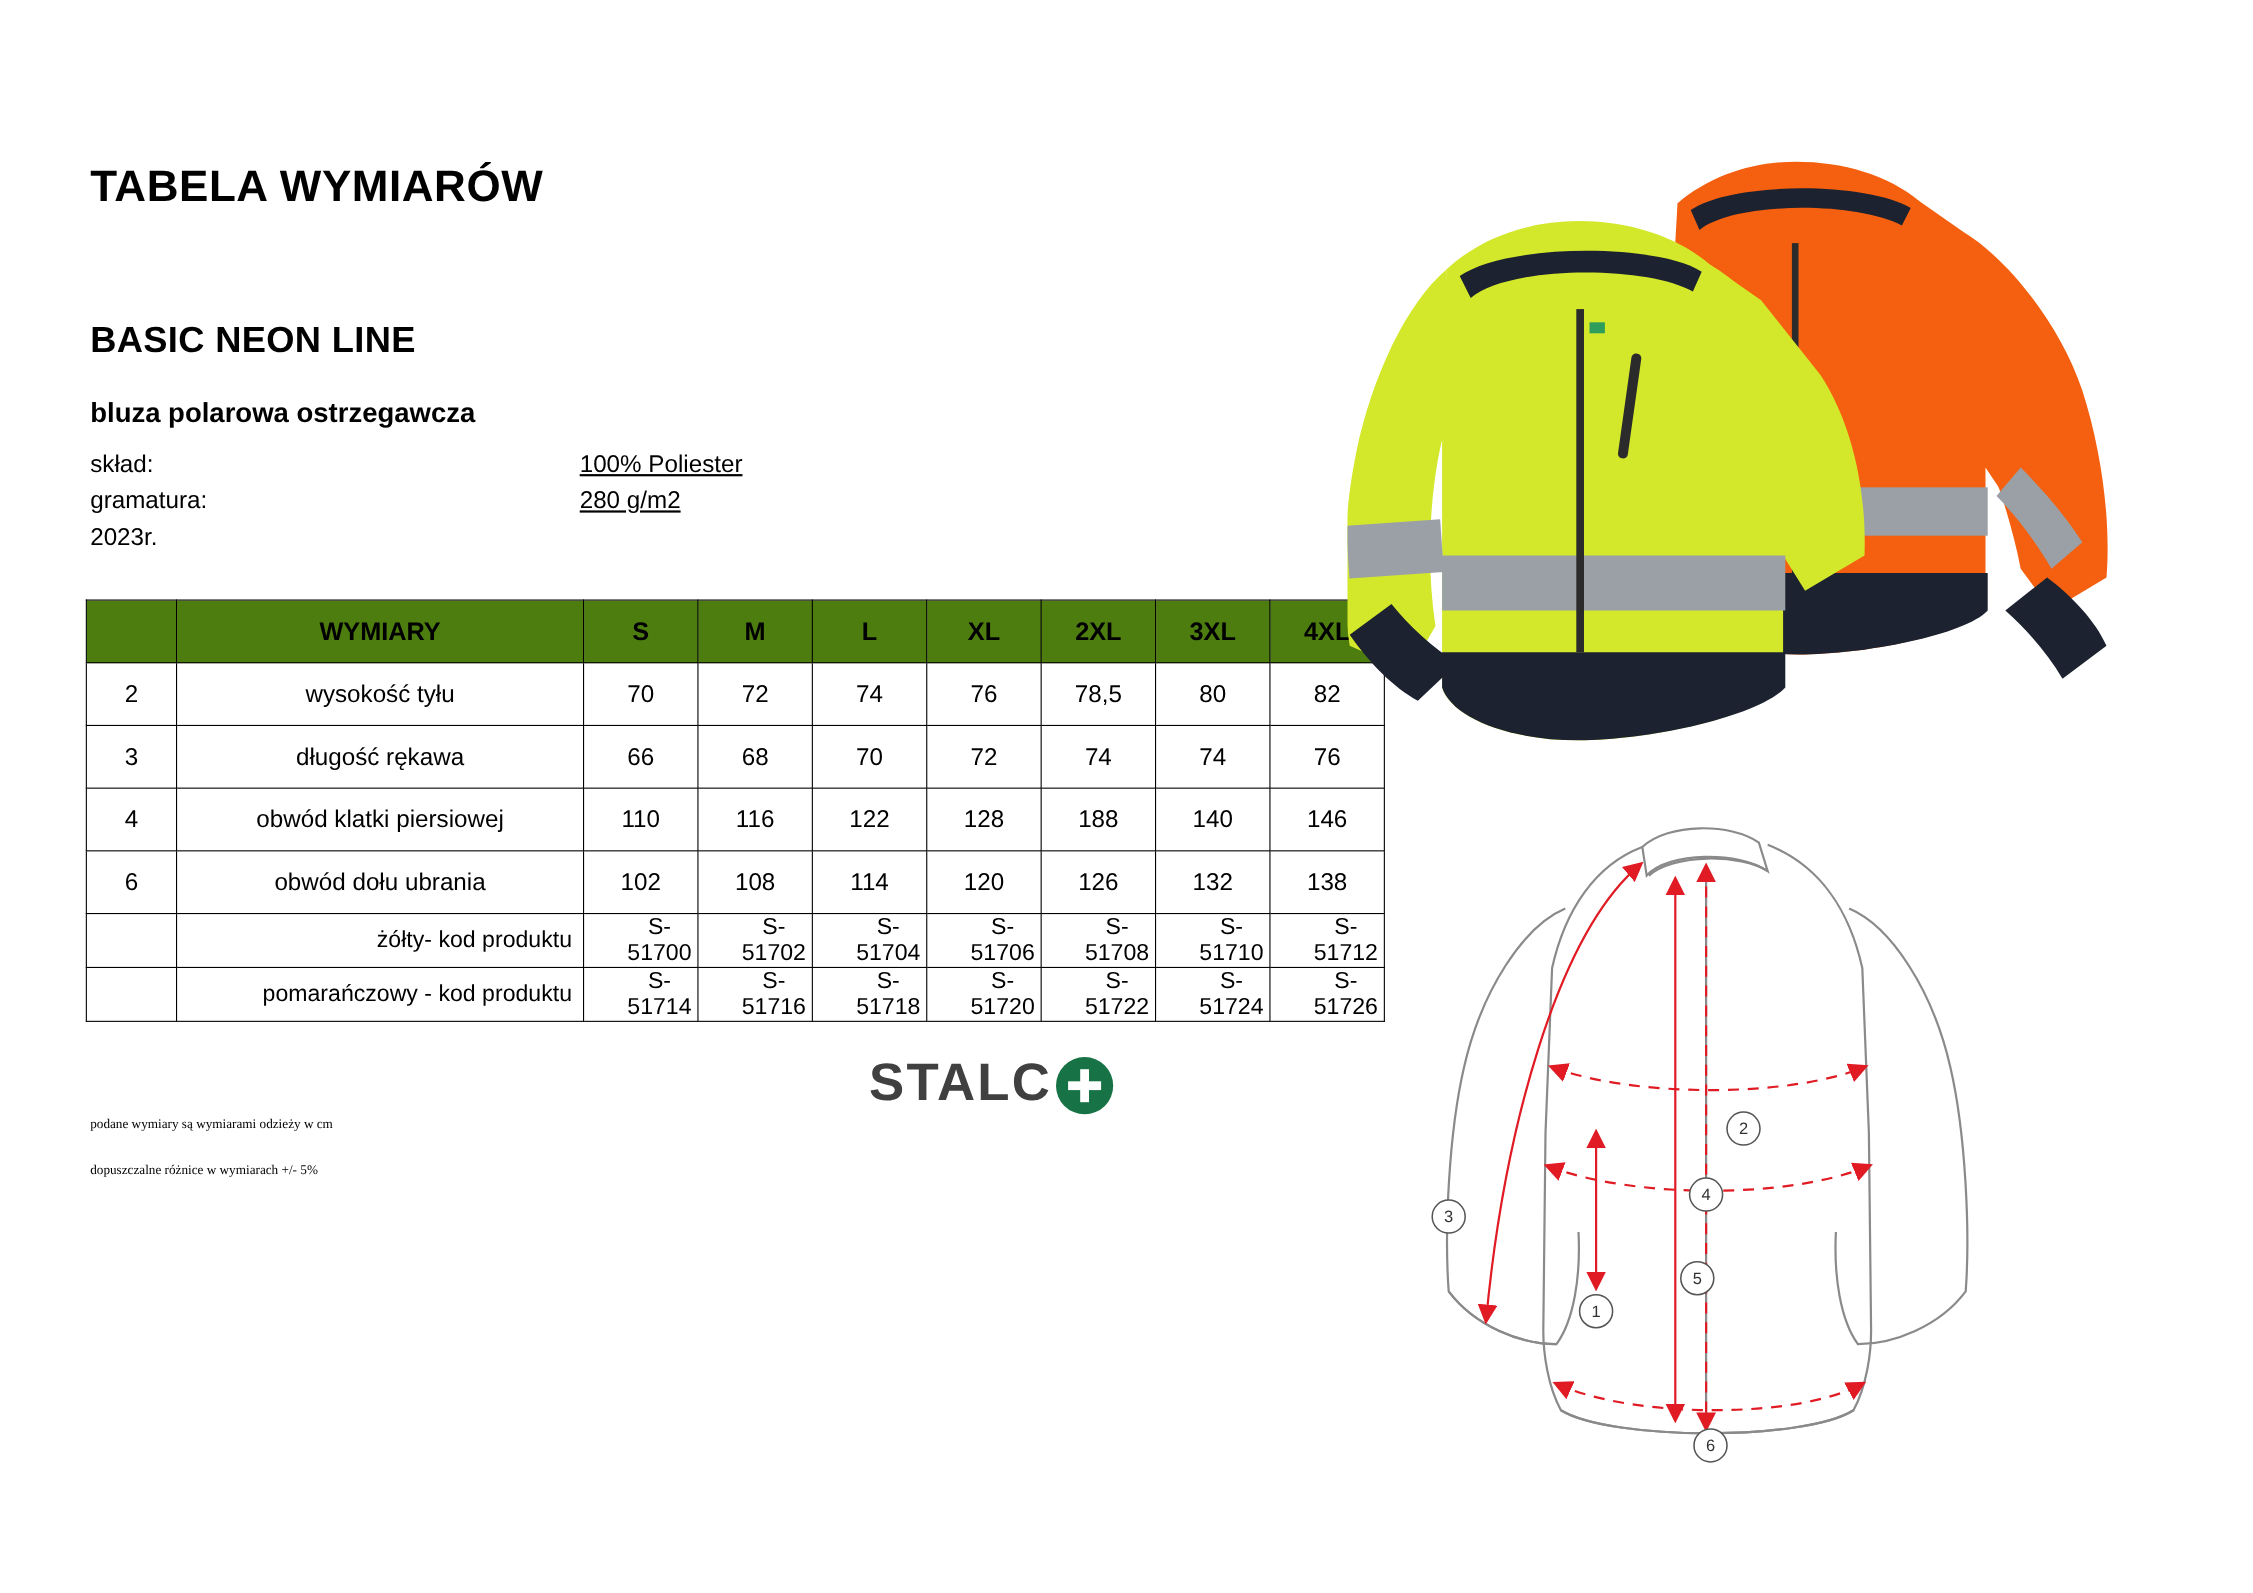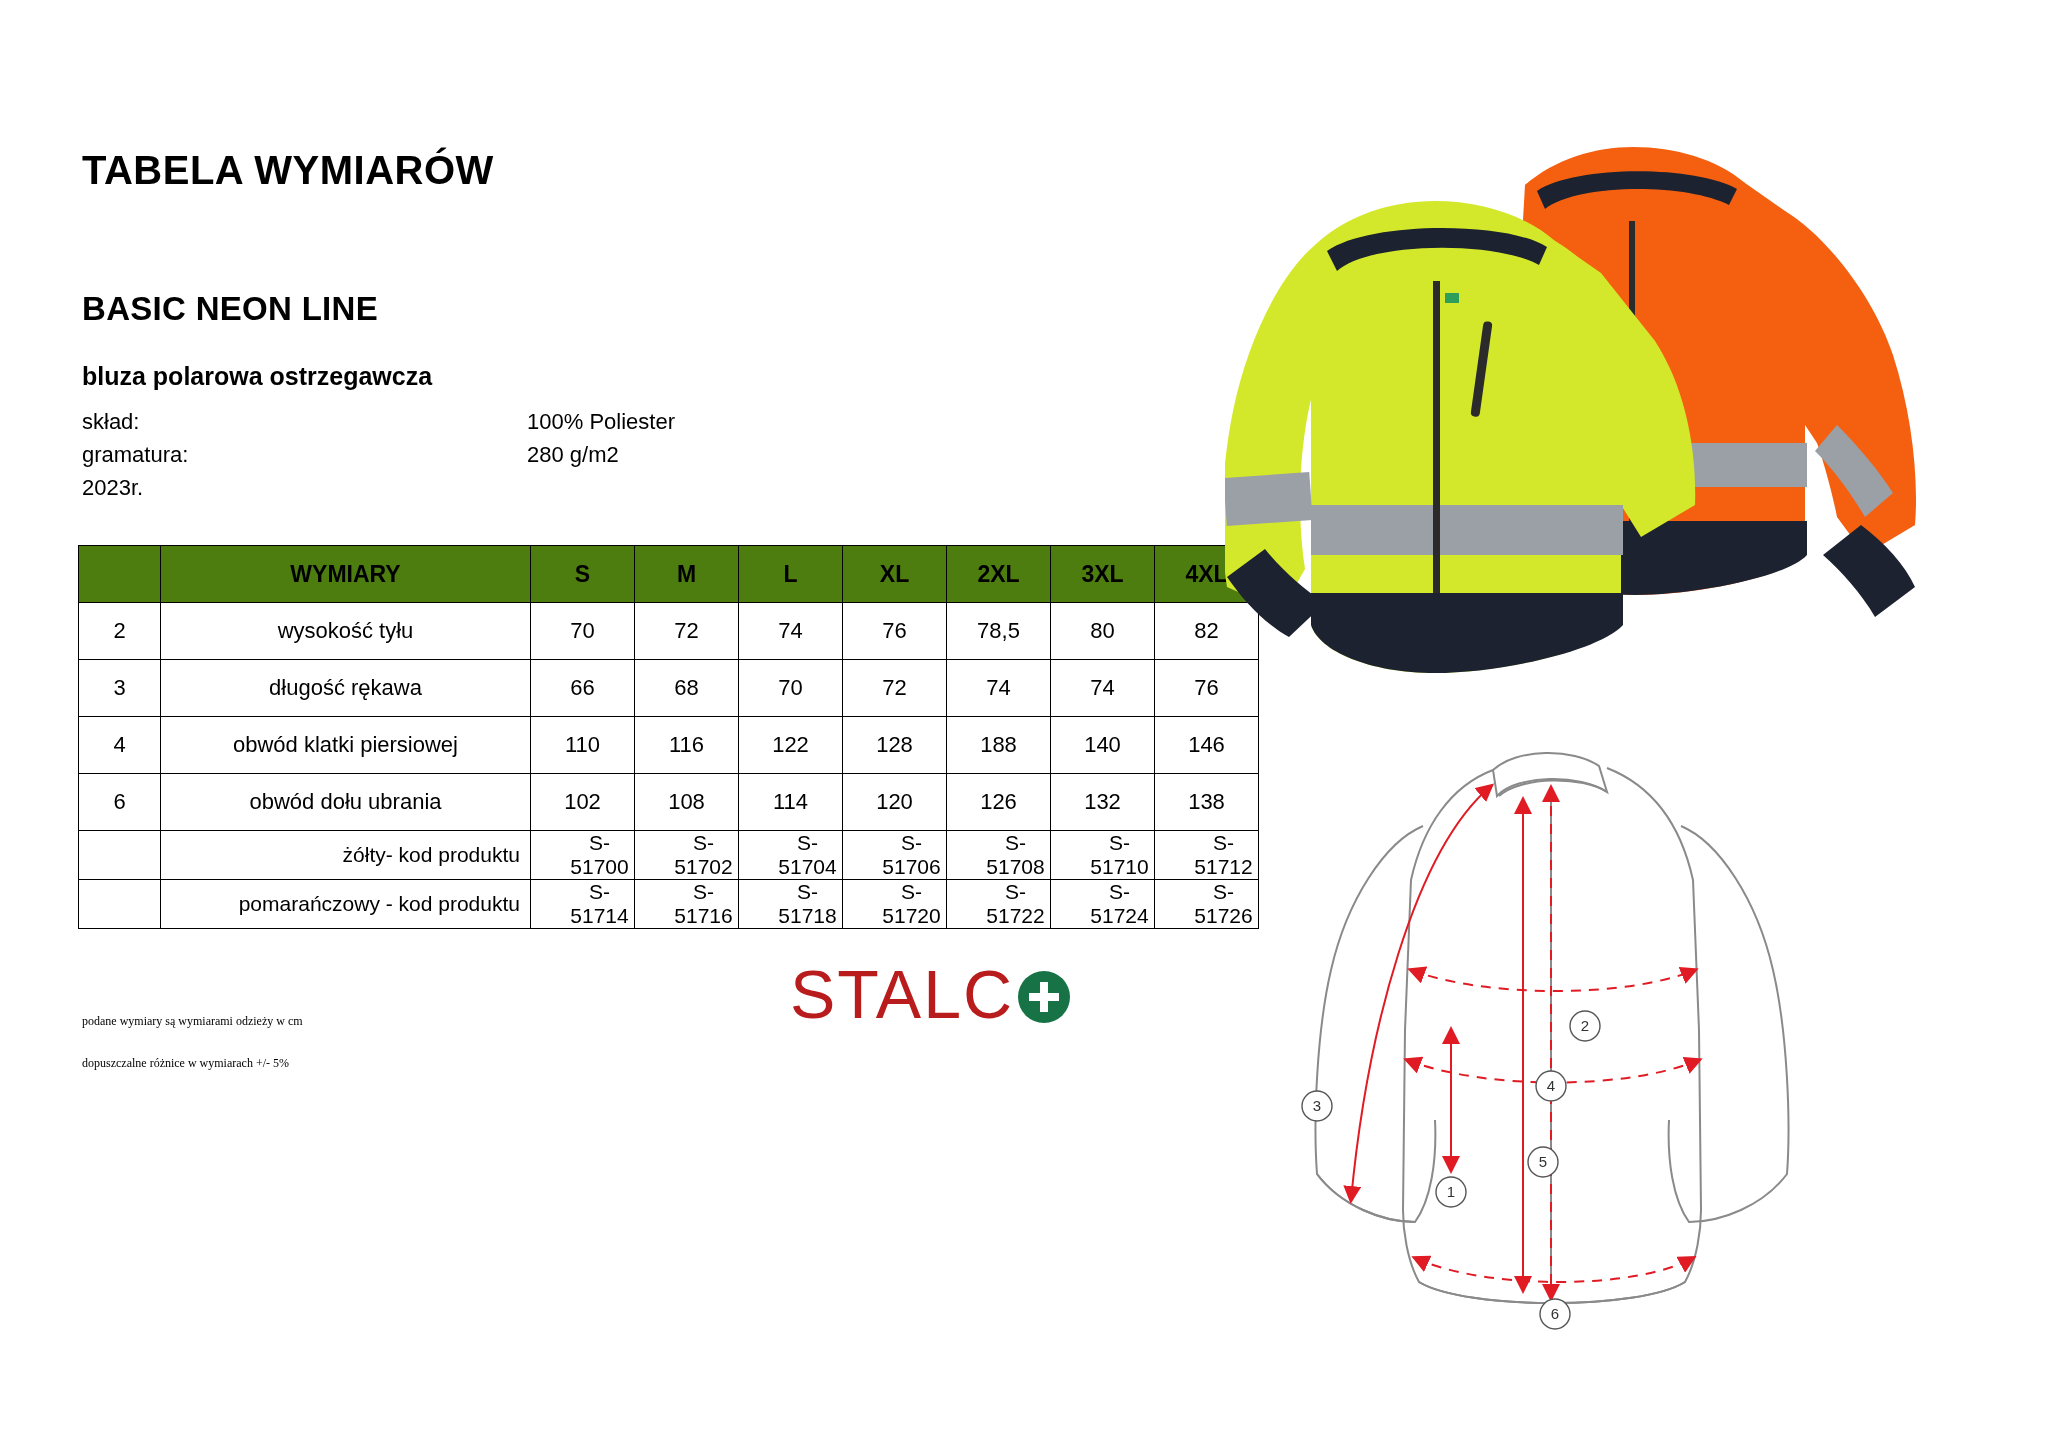--- a/index.html
+++ b/index.html
@@ -48,20 +48,21 @@
   .specs {
     position: absolute;
     left: 82px;
     top: 405px;
     font-size: 22px;
     line-height: 33px;
   }
   .specs .row {
     display: block;
     white-space: nowrap;
+    text-decoration: underline;
   }
   .specs .label {
     display: inline-block;
     width: 445px;
   }
 
   
   .table-wrap {
     position: absolute;
     left: 78px;
@@ -120,23 +121,23 @@
     font-size: 12px;
     line-height: 42px;
     font-family: Liberation Serif, serif;
   }
 
   
   .logo {
     position: absolute;
     left: 790px;
     top: 955px;
-    color: #b91c1c;
-    font-size: 68px;
-    font-weight: normal;
+    color: #404040;
+    font-size: 48px;
+    font-weight: bold;
     letter-spacing: 2px;
     display: flex;
     align-items: center;
   }
   .logo .plus {
     position: relative;
     width: 52px;
     height: 52px;
     margin-left: 4px;
     margin-top: 6px;

